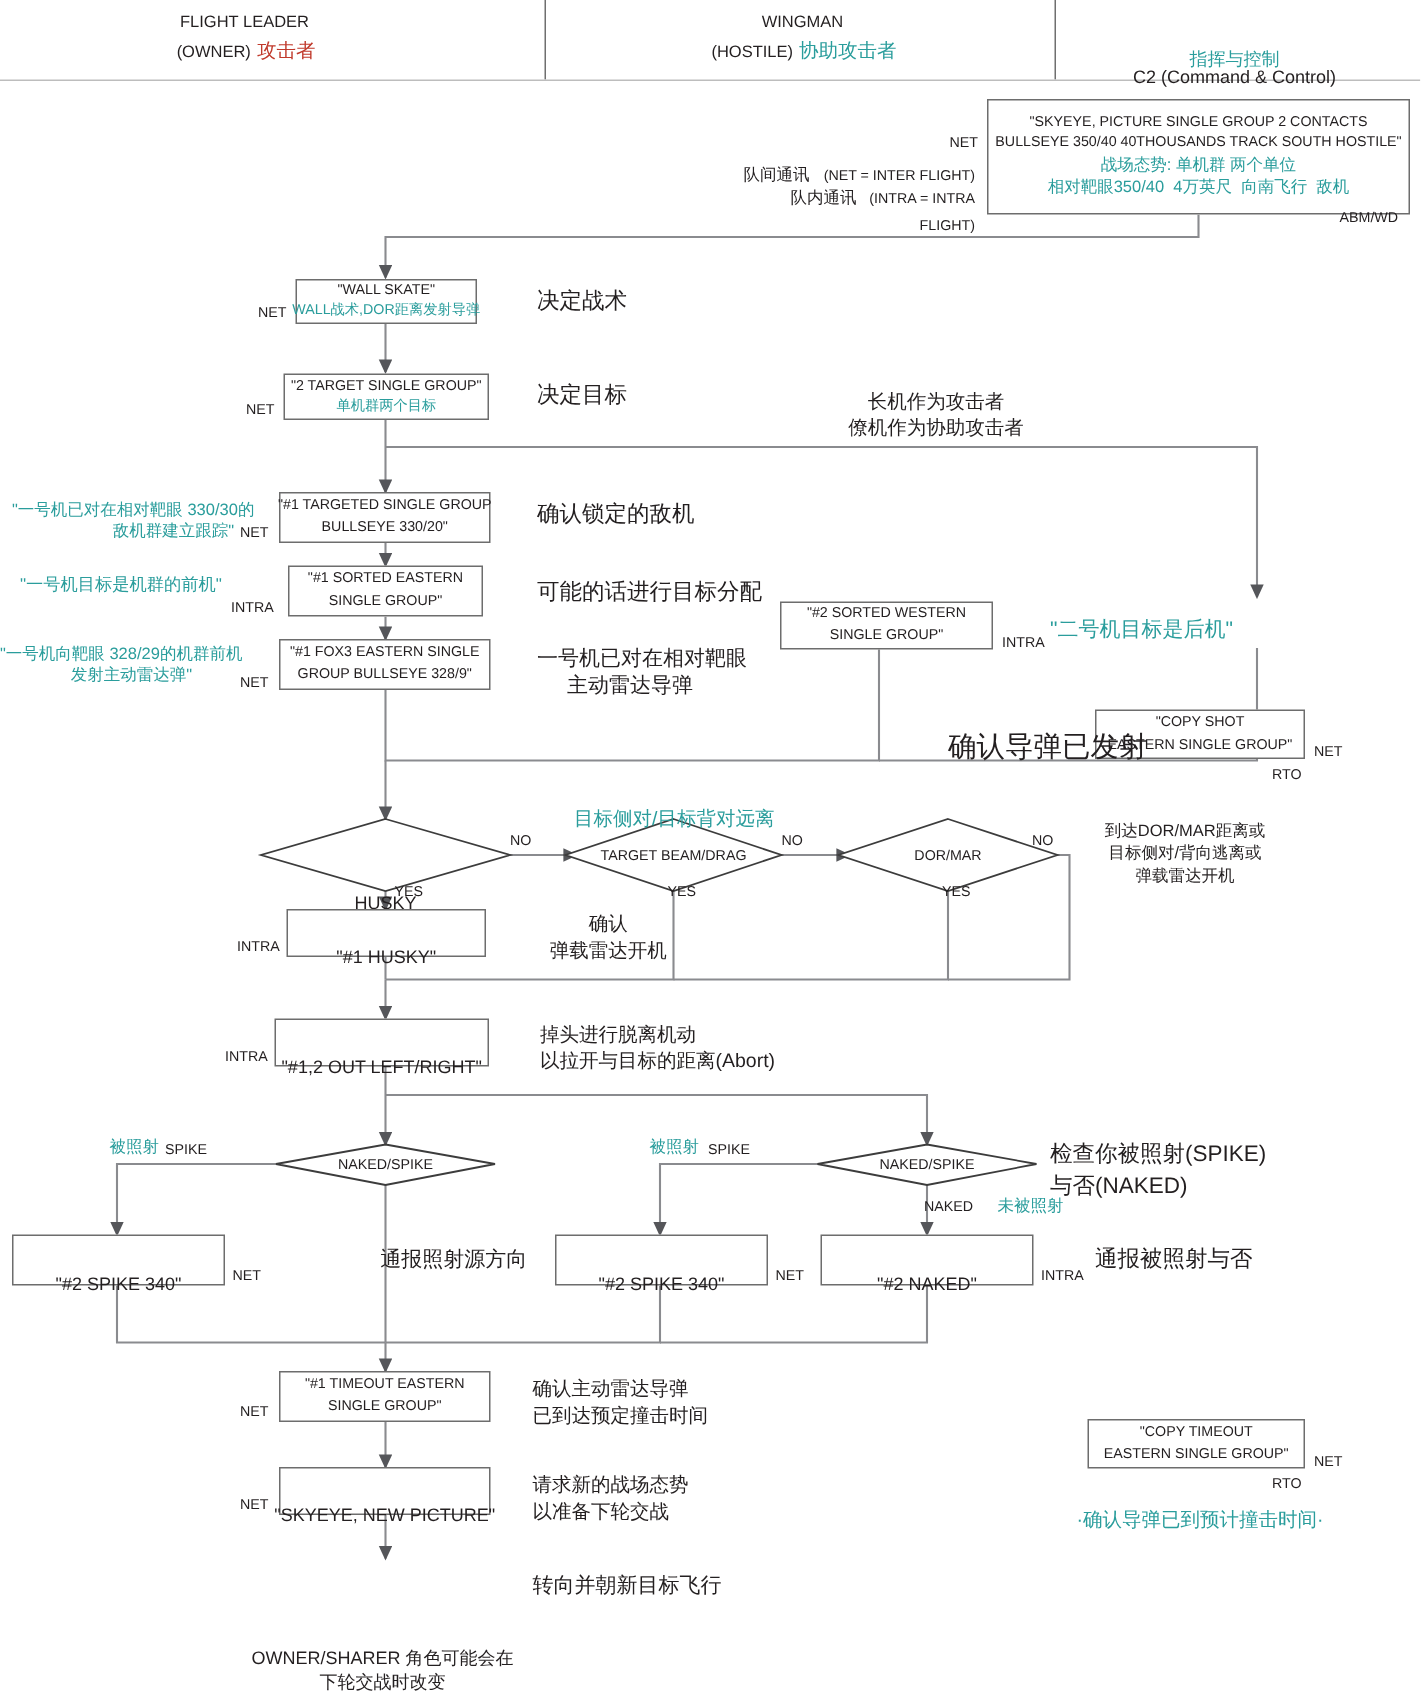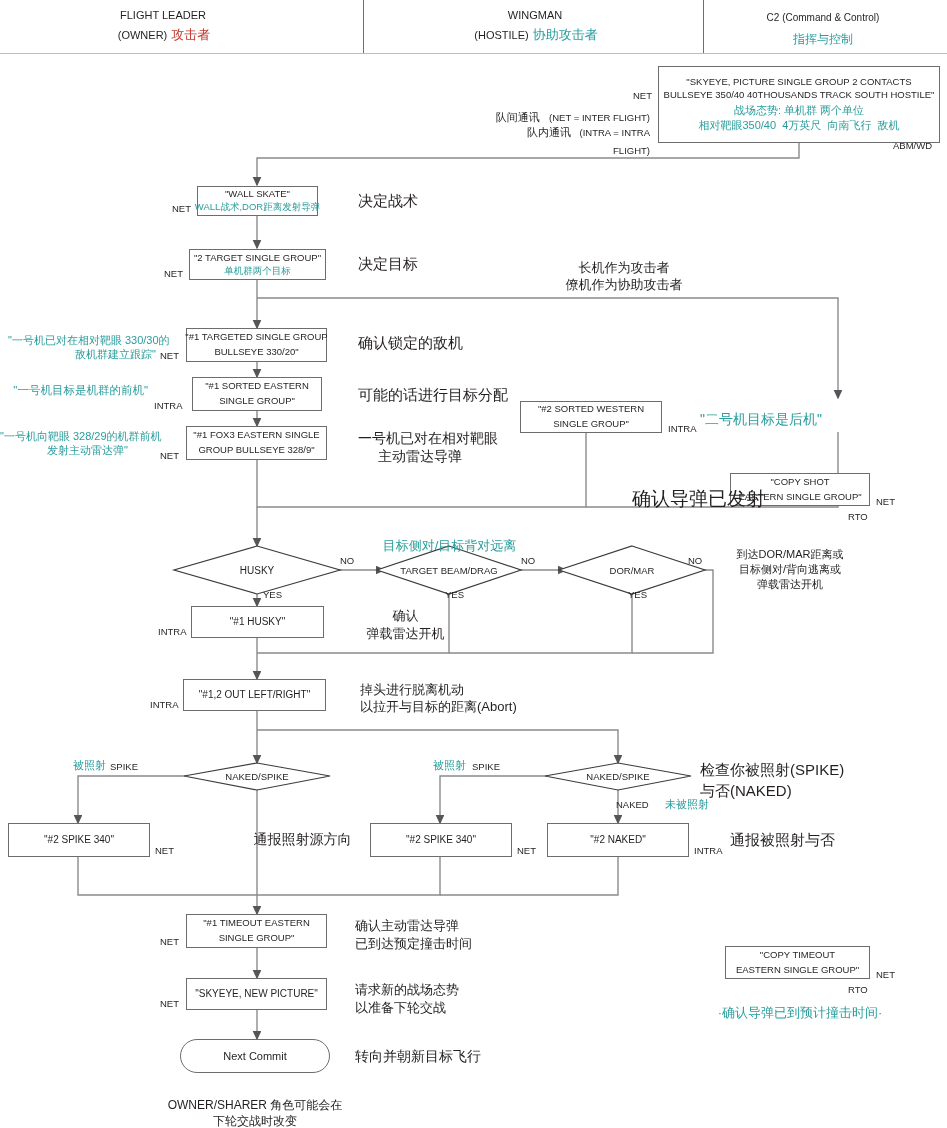--- a/index.html
+++ b/index.html
@@ -54,21 +54,21 @@
     text-align:center;
   }
   
   .dia-label{
     position:absolute;
     display:flex;align-items:center;justify-content:center;
     text-align:right;white-space:nowrap;
   }
   svg.lines{position:absolute;left:0;top:0;width:947px;height:1128px;overflow:visible;}
   .f9{font-size:9.5px;}
-  .f10{font-size:10px;}
+  .f10{font-size:12px;margin-top:32px;}
   .f11{font-size:11px;}
   .cn12{font-size:12px;}
   .cn13{font-size:13px;}
   .cn14{font-size:14px;}
 </style>
 </head>
 <body>
 
 <div id="page">
 
@@ -311,23 +311,20 @@
   <div class="txt cn13 dark" style="left:355px;top:918px;font-size:13px;">确认主动雷达导弹</div>
   <div class="txt cn13 dark" style="left:355px;top:936px;font-size:13px;">已到达预定撞击时间</div>
 
   <div class="box" style="left:186px;top:978px;width:141px;height:32px;">
     <span class="l1 f10 dark">"SKYEYE, NEW PICTURE"</span>
   </div>
   <div class="txt f9 dark" style="left:160px;top:998px;">NET</div>
   <div class="txt cn13 dark" style="left:355px;top:982px;font-size:13px;">请求新的战场态势</div>
   <div class="txt cn13 dark" style="left:355px;top:1000px;font-size:13px;">以准备下轮交战</div>
 
-  <div class="terminator" style="left:180px;top:1039px;width:150px;height:34px;">
-    <span class="f11 dark">Next Commit</span>
-  </div>
   <div class="txt cn14 dark" style="left:355px;top:1048px;font-size:14px;">转向并朝新目标飞行</div>
 
   <div class="box" style="left:725px;top:946px;width:145px;height:33px;">
     <span class="l1 f9 dark">"COPY TIMEOUT</span>
     <span class="l2 f9 dark" style="margin-top:2px;">EASTERN SINGLE GROUP"</span>
   </div>
   <div class="txt f9 dark" style="left:876px;top:969px;">NET</div>
   <div class="txt f9 dark" style="left:848px;top:984px;">RTO</div>
   <div class="txt ctr teal" style="left:700px;top:1005px;width:200px;font-size:13px;">·确认导弹已到预计撞击时间·</div>
 

